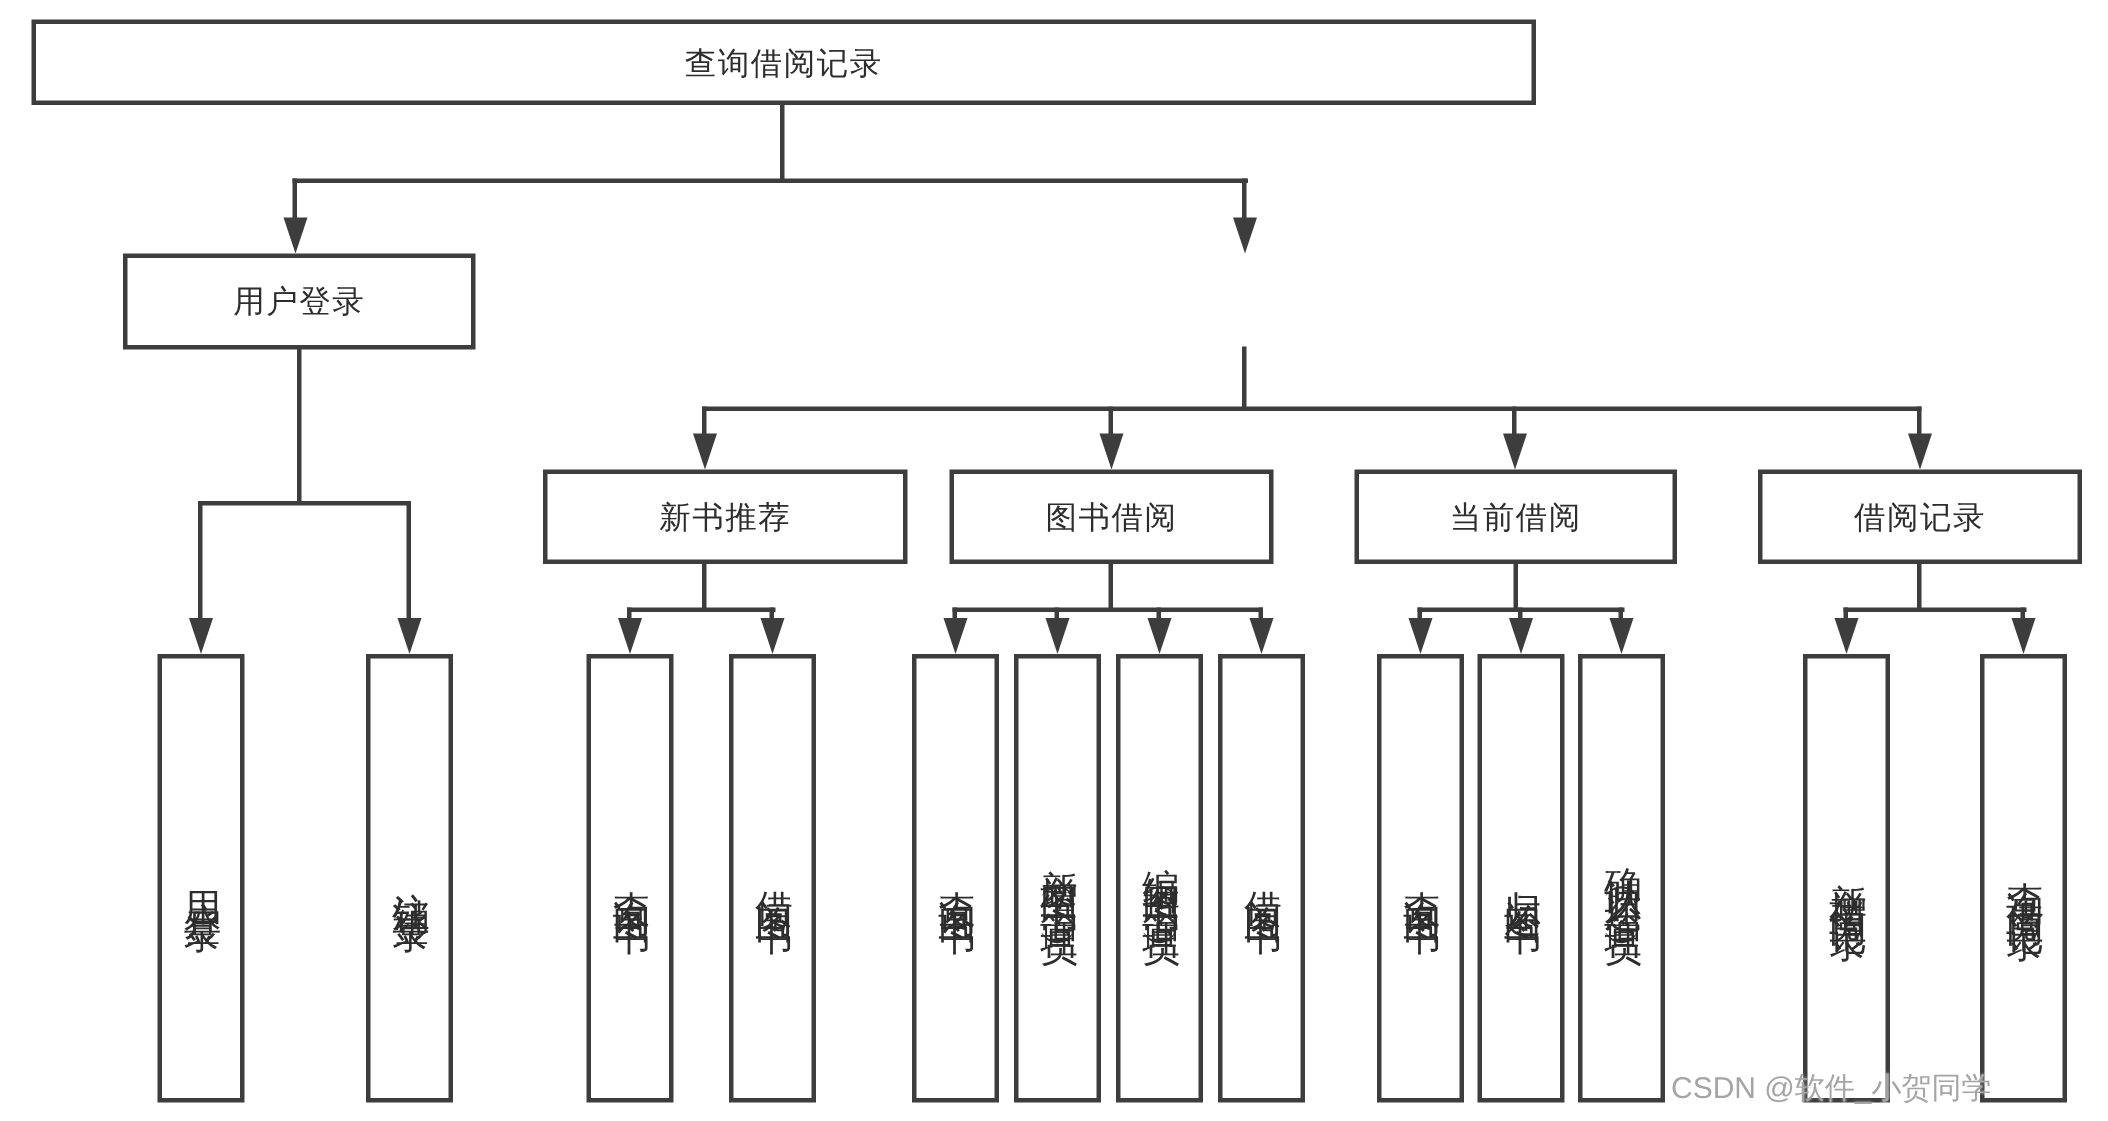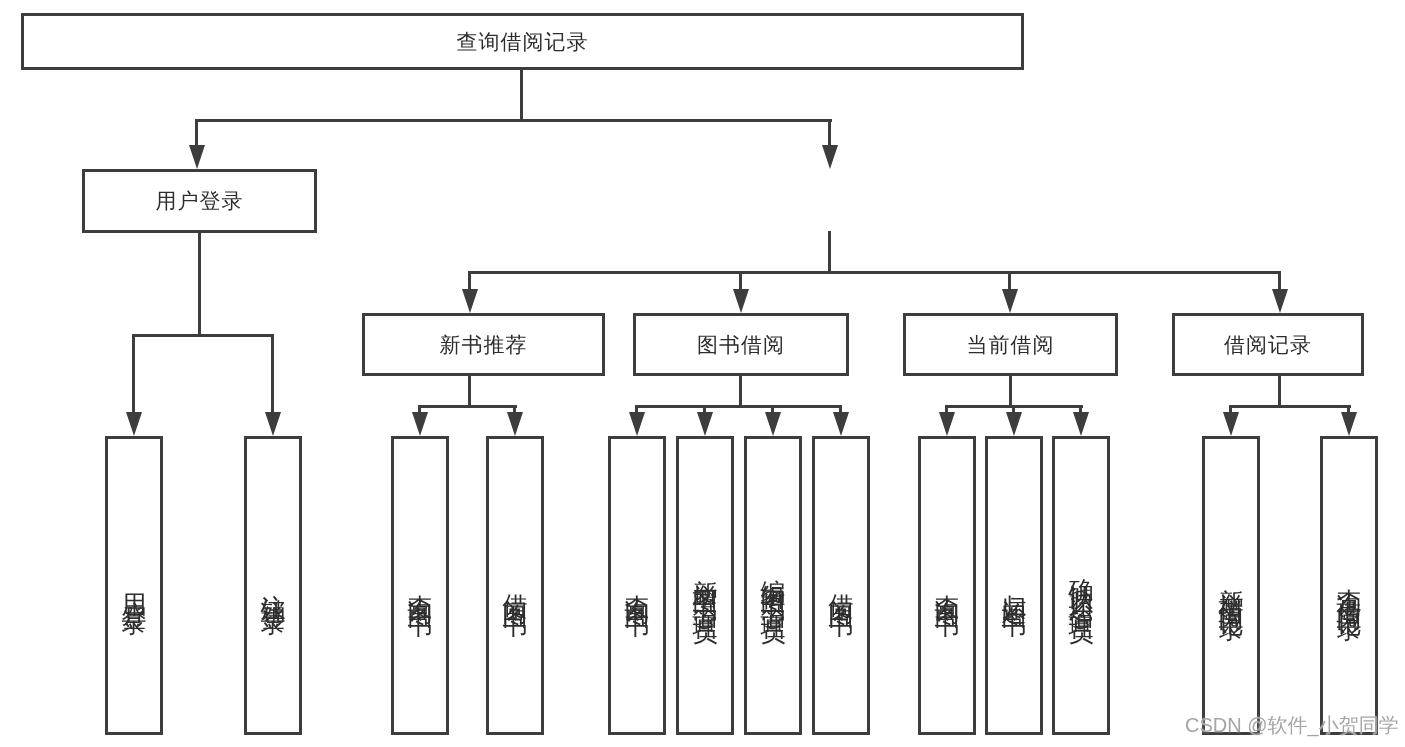--- a/index.html
+++ b/index.html
@@ -41,21 +41,21 @@
   .vline{position:absolute;width:3px;background:var(--line);}
   .hline{position:absolute;height:3px;background:var(--line);}
   .ahead{
     position:absolute;width:0;height:0;
     border-left:8px solid transparent;
     border-right:8px solid transparent;
     border-top:24px solid var(--line);
   }
   .watermark{
     position:absolute;
-    left:1185px;top:712px;
+    left:1114px;top:712px;
     font-size:20px;
     color:var(--wm);
     white-space:nowrap;
     z-index:10;
     text-shadow:0 0 2px rgba(255,255,255,0.8);
   }
 </style>
 </head>
 <body>
 
@@ -96,21 +96,21 @@
 
   <div class="box" style="left:362px;top:313px;width:243px;height:63px">
     <span class="h-label">新书推荐</span>
   </div>
   <div class="box" style="left:903px;top:313px;width:215px;height:63px">
     <span class="h-label">当前借阅</span>
   </div>
   <div class="box" style="left:633px;top:313px;width:216px;height:63px">
     <span class="h-label">图书借阅</span>
   </div>
-  <div class="box" style="left:1172px;top:313px;width:192px;height:63px">
+  <div class="box" style="left:1172px;top:313px;width:216px;height:63px">
     <span class="h-label">借阅记录</span>
   </div>
 
   <div class="vline" style="left:468px;top:374px;height:34px"></div>
   <div class="hline" style="left:418px;top:405px;width:99px"></div>
   <div class="vline" style="left:418px;top:405px;height:9px"></div>
   <div class="vline" style="left:513px;top:405px;height:9px"></div>
   <div class="ahead" style="left:412px;top:412px"></div>
   <div class="ahead" style="left:507px;top:412px"></div>
 

